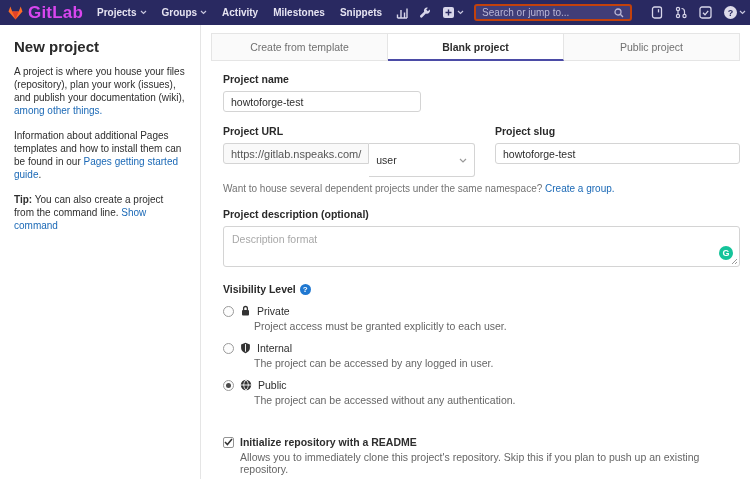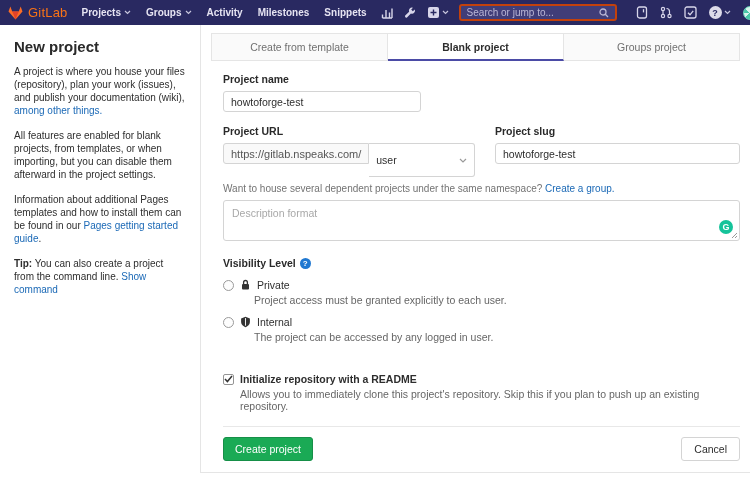--- a/index.html
+++ b/index.html
@@ -3,21 +3,21 @@
 <meta charset="utf-8">
 <style>
   * { margin:0; padding:0; box-sizing:border-box; }
   html,body { width:750px; height:479px; overflow:hidden; background:#fff;
     font-family:"Liberation Sans", sans-serif; color:#2e2e2e; }
 
   
   .nav { height:25px; background:var(--navbar,#292961); display:flex; align-items:center;
     padding:0 10px 0 8px; }
   .brand { display:flex; align-items:center; gap:5px; cursor:pointer; }
-  .brand-name { color:#f97316; font-size:13px; font-weight:400; letter-spacing:.2px; }
+  .brand-name { color:#d946ef; font-size:17px; font-weight:700; letter-spacing:.2px; }
   .nav-menu { display:flex; align-items:center; margin-left:14px; gap:15px; }
   .nav-item { display:flex; align-items:center; gap:3px; color:#e6e4f2; font-size:10px;
     font-weight:700; cursor:pointer; white-space:nowrap; }
   .nav-iconbtns { display:flex; align-items:center; gap:11px; margin-left:14px; }
   .nav-iconbtn { display:flex; align-items:center; gap:2px; cursor:pointer; }
   .nav-search { margin-left:10px; width:196px; height:17px; background:#403d78;
     border:2px solid #c2410c; border-radius:3px; display:flex; align-items:center;
     padding:0 6px; }
   .nav-search input { flex:1; background:transparent; border:none; outline:none;
     color:#cfcde2; font-size:10px; font-family:inherit; }
@@ -211,31 +211,30 @@
 
     </span>
   </div>
 </header>
 
 <div class="content">
 
   <aside class="sidebar">
     <h1>New project</h1>
     <p><span>A project is where you house your files (repository), plan your work (issues), and publish your documentation (wiki), </span><a class="link">among other things.</a></p>
-    <p>All features are enabled for blank projects, from templates, or when importing, but you can disable them afterward in the project settings.</p>
     <p><span>Information about additional Pages templates and how to install them can be found in our </span><a class="link">Pages getting started guide</a><span>.</span></p>
     <p><span class="tip-label">Tip:</span><span> You can also create a project from the command line. </span><a class="link">Show command</a></p>
   </aside>
 
   <main class="main">
 
     <div class="tabs">
       <div class="tab">Create from template</div>
       <div class="tab active">Blank project</div>
-      <div class="tab">Groups project</div>
+      <div class="tab">Public project</div>
     </div>
 
     <form class="form">
 
       <div class="flabel">Project name</div>
       <input class="txt-input name-input" type="text" value="howtoforge-test" style="">
 
       <div class="row">
         <div class="col-url">
           <div class="flabel">Project URL</div>
@@ -250,20 +249,21 @@
           </div>
         </div>
         <div class="col-slug">
           <div class="flabel">Project slug</div>
           <input class="txt-input slug-input" type="text" value="howtoforge-test" style="">
         </div>
       </div>
 
       <div class="hint"><span>Want to house several dependent projects under the same namespace? </span><a class="link">Create a group.</a></div>
 
+      <div class="flabel desc-label">Project description (optional)</div>
       <div class="ta-wrap">
         <textarea class="desc" placeholder="Description format" style=""></textarea>
         <span class="grammarly">G</span>
         <svg class="resize-grip" width="7" height="7" viewBox="0 0 7 7">
             <path d="M6 1 1 6M6 4 4 6" stroke="#9a9a9a" stroke-width="1"></path>
           </svg>
       </div>
 
       <div class="flabel vis-label">
         <span>Visibility Level</span>
@@ -287,20 +287,31 @@
           <span class="radio"></span>
           <svg width="11" height="12" viewBox="0 0 12 13">
               <path d="M6 .8 10.8 2.8V6.4c0 3.2-3.2 5-4.8 5.8C4.4 11.4 1.2 9.6 1.2 6.4V2.8Z" fill="#333"></path>
               <path d="M6 2.2v8.3" stroke="#fff" stroke-width="1"></path>
             </svg>
           <span class="opt-name">Internal</span>
         </div>
         <div class="opt-desc">The project can be accessed by any logged in user.</div>
       </div>
 
+      <div class="opt">
+        <div class="opt-head">
+          <span class="radio checked"></span>
+          <svg width="12" height="12" viewBox="0 0 12 12">
+              <circle cx="6" cy="6" r="5.2" fill="#333"></circle>
+              <path d="M1 6h10M6 .8c-3 3-3 7.4 0 10.4 3-3 3-7.4 0-10.4z" stroke="#fff" stroke-width=".9" fill="none"></path>
+            </svg>
+          <span class="opt-name">Public</span>
+        </div>
+        <div class="opt-desc">The project can be accessed without any authentication.</div>
+      </div>
 
       <div>
         <div class="chk-row">
           <span class="checkbox">
             <svg width="9" height="8" viewBox="0 0 9 8">
                 <path d="M1 4l2.4 2.6L8 1" stroke="#333" stroke-width="1.5" fill="none"></path>
               </svg>
           </span>
           <span class="chk-label">Initialize repository with a README</span>
         </div>

